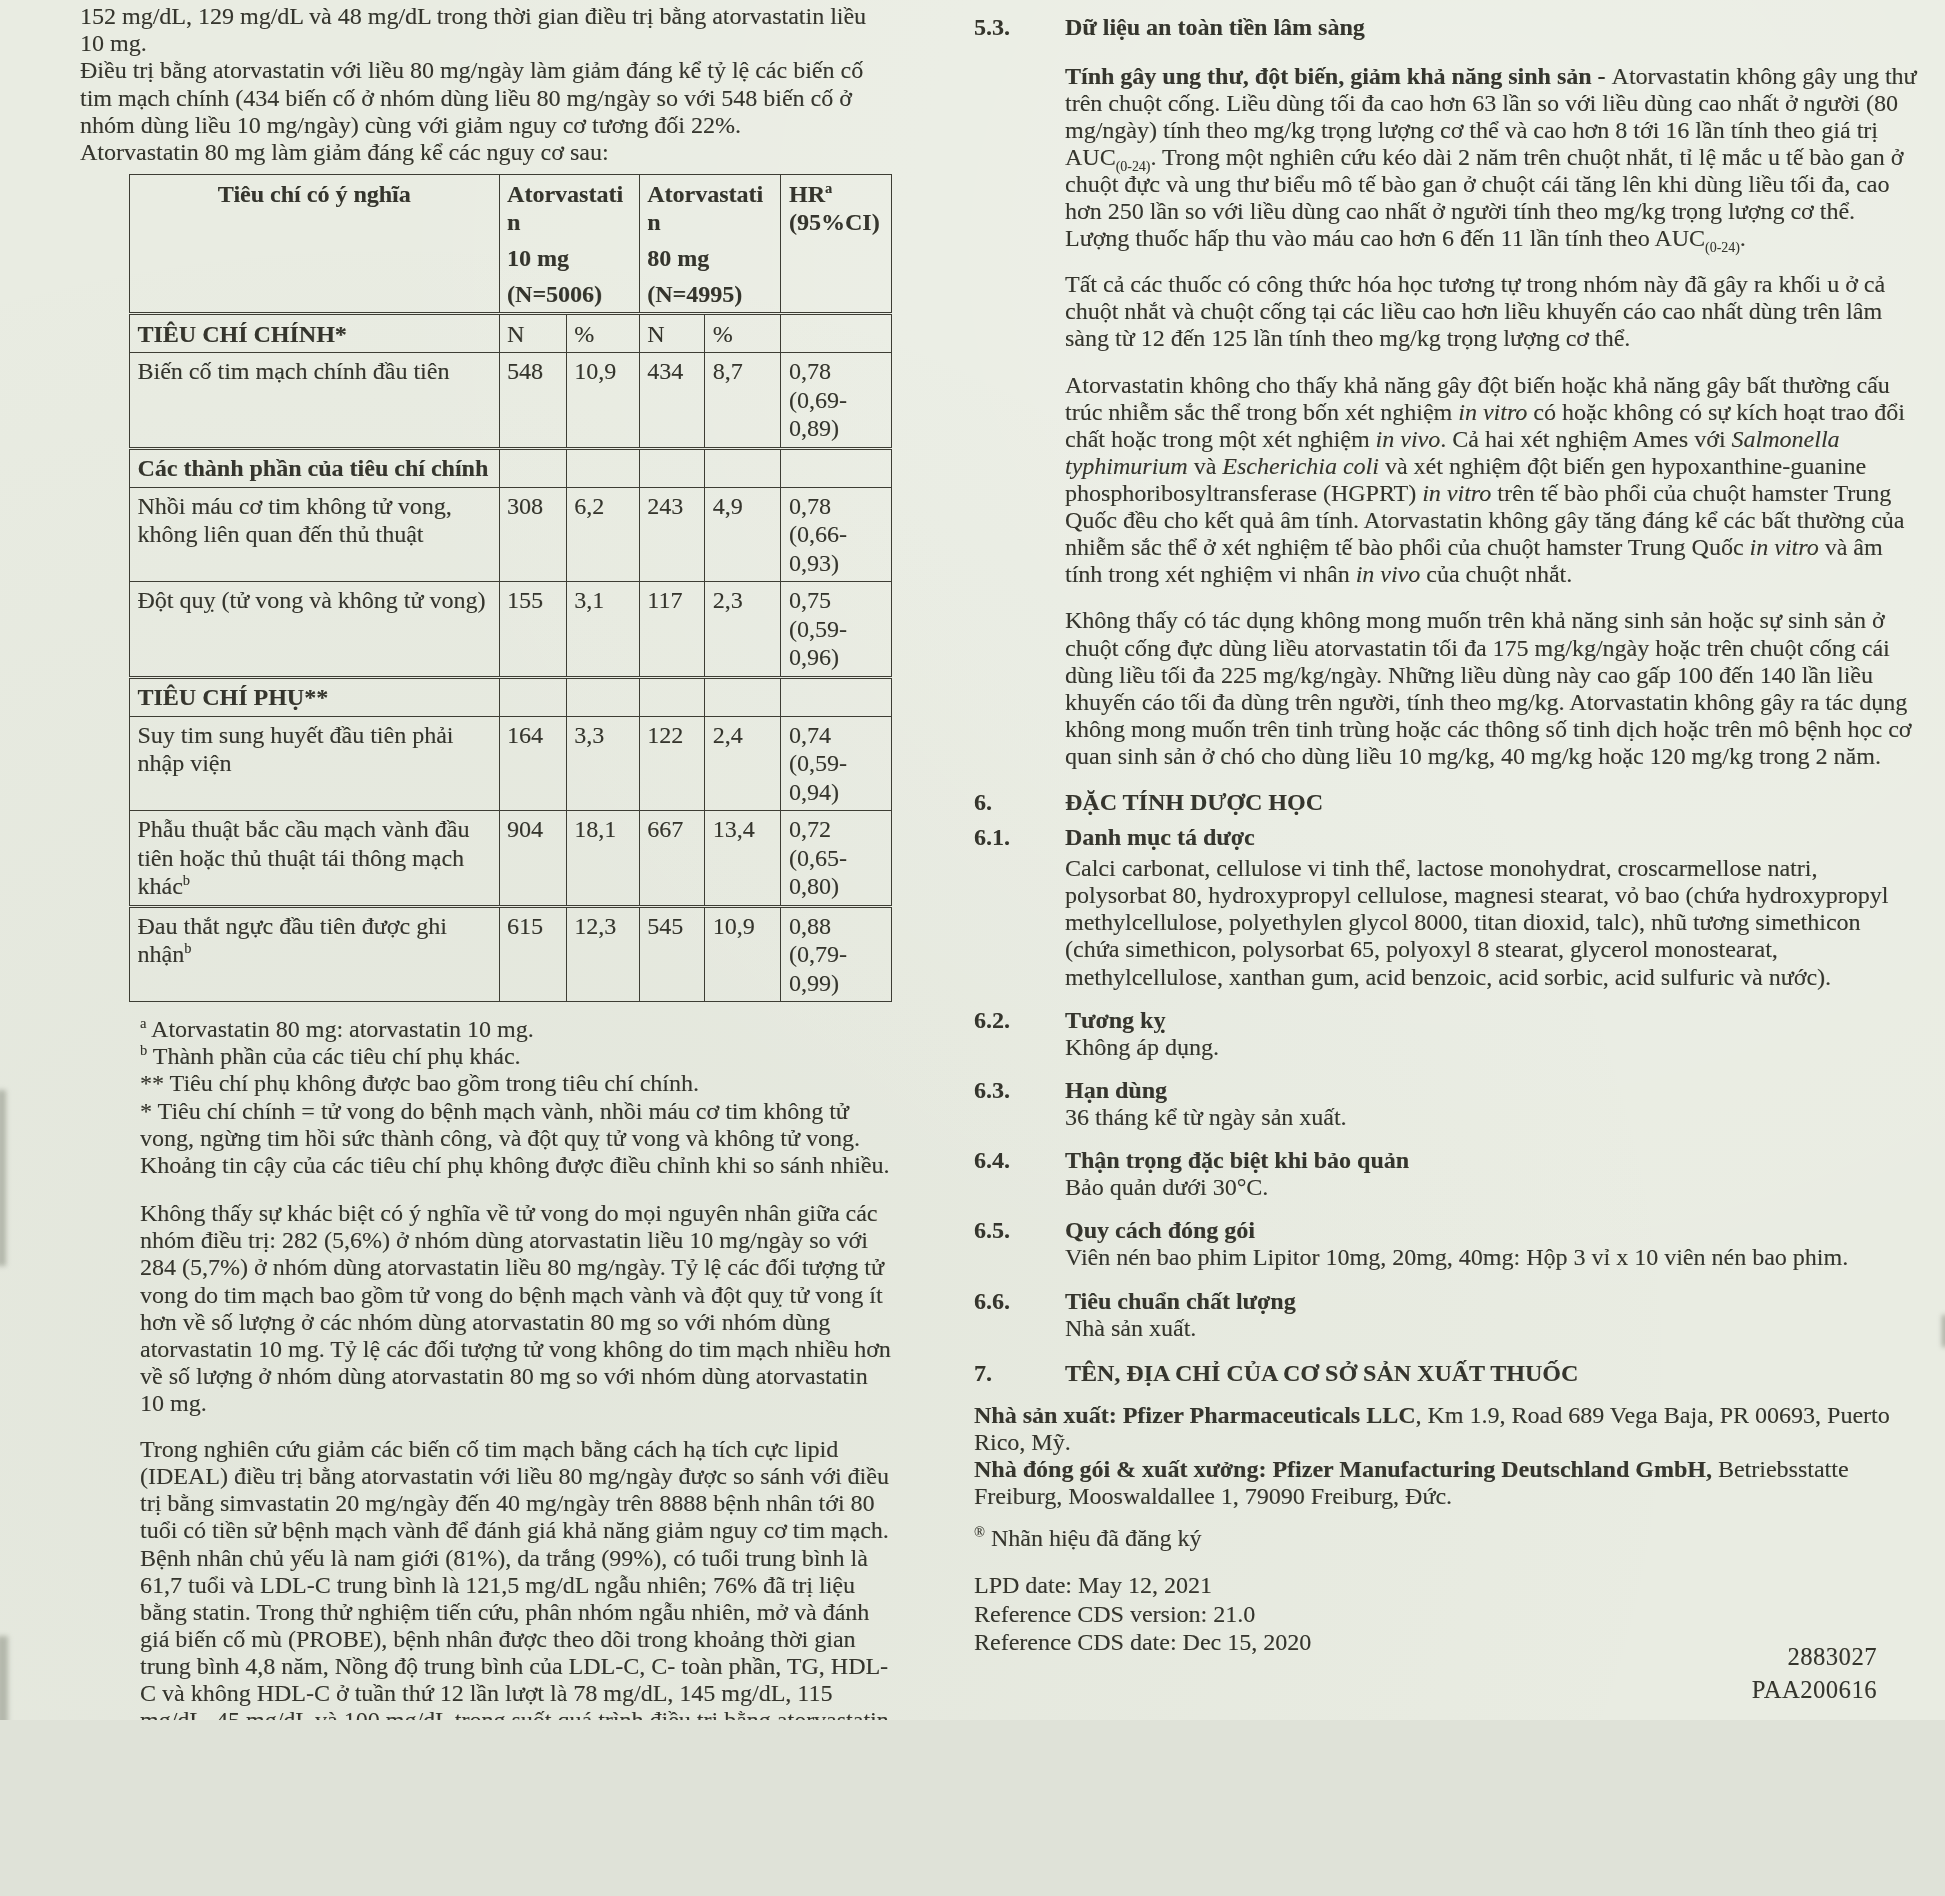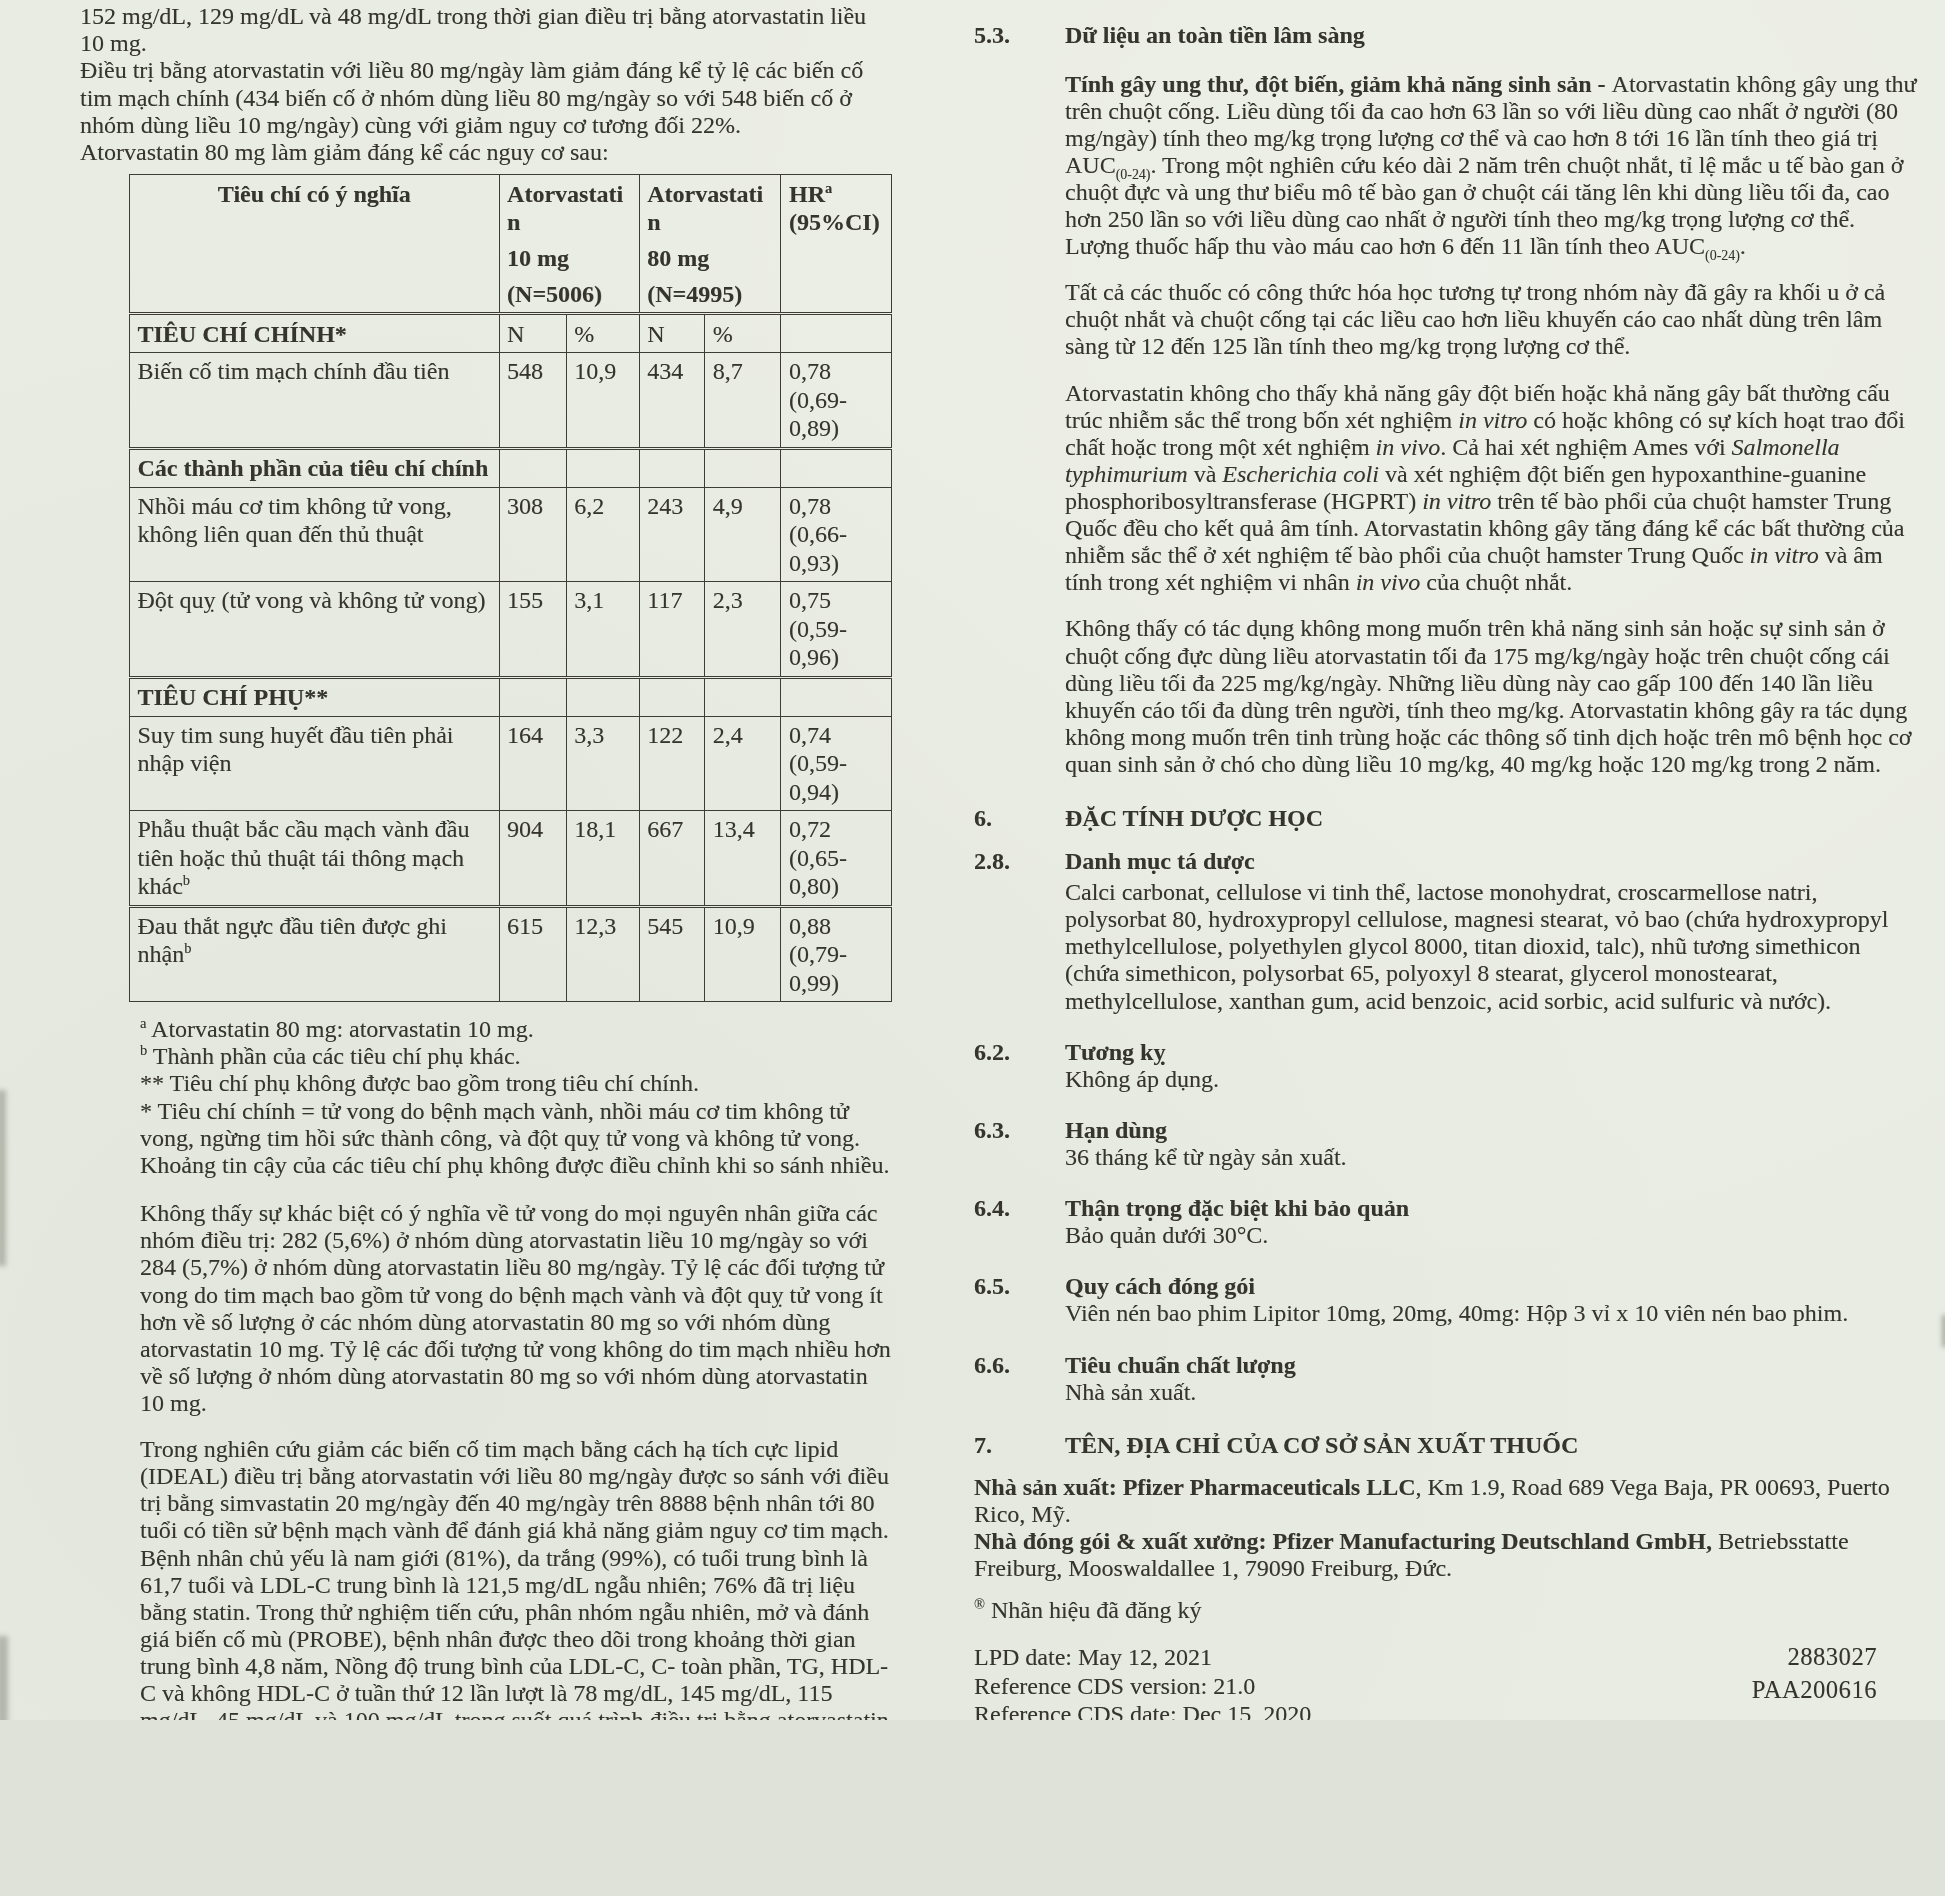--- a/index.html
+++ b/index.html
@@ -36,21 +36,21 @@
   }
   tr.dbl td { border-bottom:3.7px double #3d3d34; }
   td.crit-head { text-align:center; padding-top:7.5px; }
   .hdr3 div + div { margin-top:7.5px; }
   td.hr-head { vertical-align:middle; }
   .codes {
     position:absolute; right:69px; bottom:14px; text-align:right;
     font-size:24.6px; line-height:1.35; letter-spacing:0.5px;
   }
   .sec { display:flex; align-items:baseline; }
-  .sec .num { flex:none; width:91px; font-weight:bold;margin-top:8px; }
+  .sec .num { flex:none; width:91px; font-weight:bold; }
   .sec .ttl { font-weight:bold; }
   .ind { margin-left:91px; }
   .rp { margin-bottom:19px; }
   .secblock { margin-top:16px; }
   .sec-sub-gap { margin-top:7.5px; margin-bottom:4.3px; }
   .mfr { margin-top:0; }
   .tm { margin-top:15px; }
   .footer-block { margin-top:19px; }
   .footer-block p { line-height:1.18; }
   .edge { position:absolute; background:rgba(105,110,96,0.40); filter:blur(2.7px); }
@@ -223,21 +223,21 @@
     </p>
 
     <p class="ind rp">Không thấy có tác dụng không mong muốn trên khả năng sinh sản hoặc sự sinh sản ở chuột cống đực dùng liều atorvastatin tối đa 175 mg/kg/ngày hoặc trên chuột cống cái dùng liều tối đa 225 mg/kg/ngày. Những liều dùng này cao gấp 100 đến 140 lần liều khuyến cáo tối đa dùng trên người, tính theo mg/kg. Atorvastatin không gây ra tác dụng không mong muốn trên tinh trùng hoặc các thông số tinh dịch hoặc trên mô bệnh học cơ quan sinh sản ở chó cho dùng liều 10 mg/kg, 40 mg/kg hoặc 120 mg/kg trong 2 năm.</p>
 
     <div class="sec secblock">
       <span class="num">6.</span>
       <span class="ttl">ĐẶC TÍNH DƯỢC HỌC</span>
     </div>
 
     <div class="sec sec-sub-gap">
-      <span class="num">2.8.</span>
+      <span class="num">6.1.</span>
       <span class="ttl">Danh mục tá dược</span>
     </div>
     <p class="ind" style="margin-bottom:16px;">Calci carbonat, cellulose vi tinh thể, lactose monohydrat, croscarmellose natri, polysorbat 80, hydroxypropyl cellulose, magnesi stearat, vỏ bao (chứa hydroxypropyl methylcellulose, polyethylen glycol 8000, titan dioxid, talc), nhũ tương simethicon (chứa simethicon, polysorbat 65, polyoxyl 8 stearat, glycerol monostearat, methylcellulose, xanthan gum, acid benzoic, acid sorbic, acid sulfuric và nước).</p>
 
     <div class="sec">
       <span class="num">6.2.</span>
       <span class="ttl">Tương kỵ</span>
     </div>
     <p class="ind" style="margin-bottom:16px;">Không áp dụng.</p>
 

